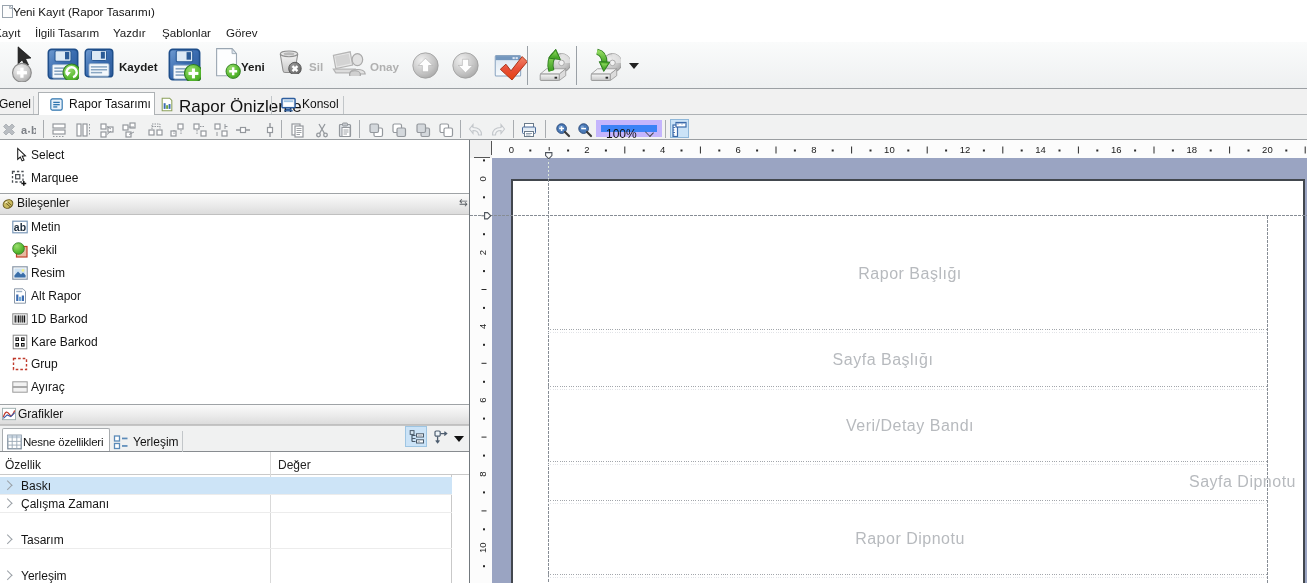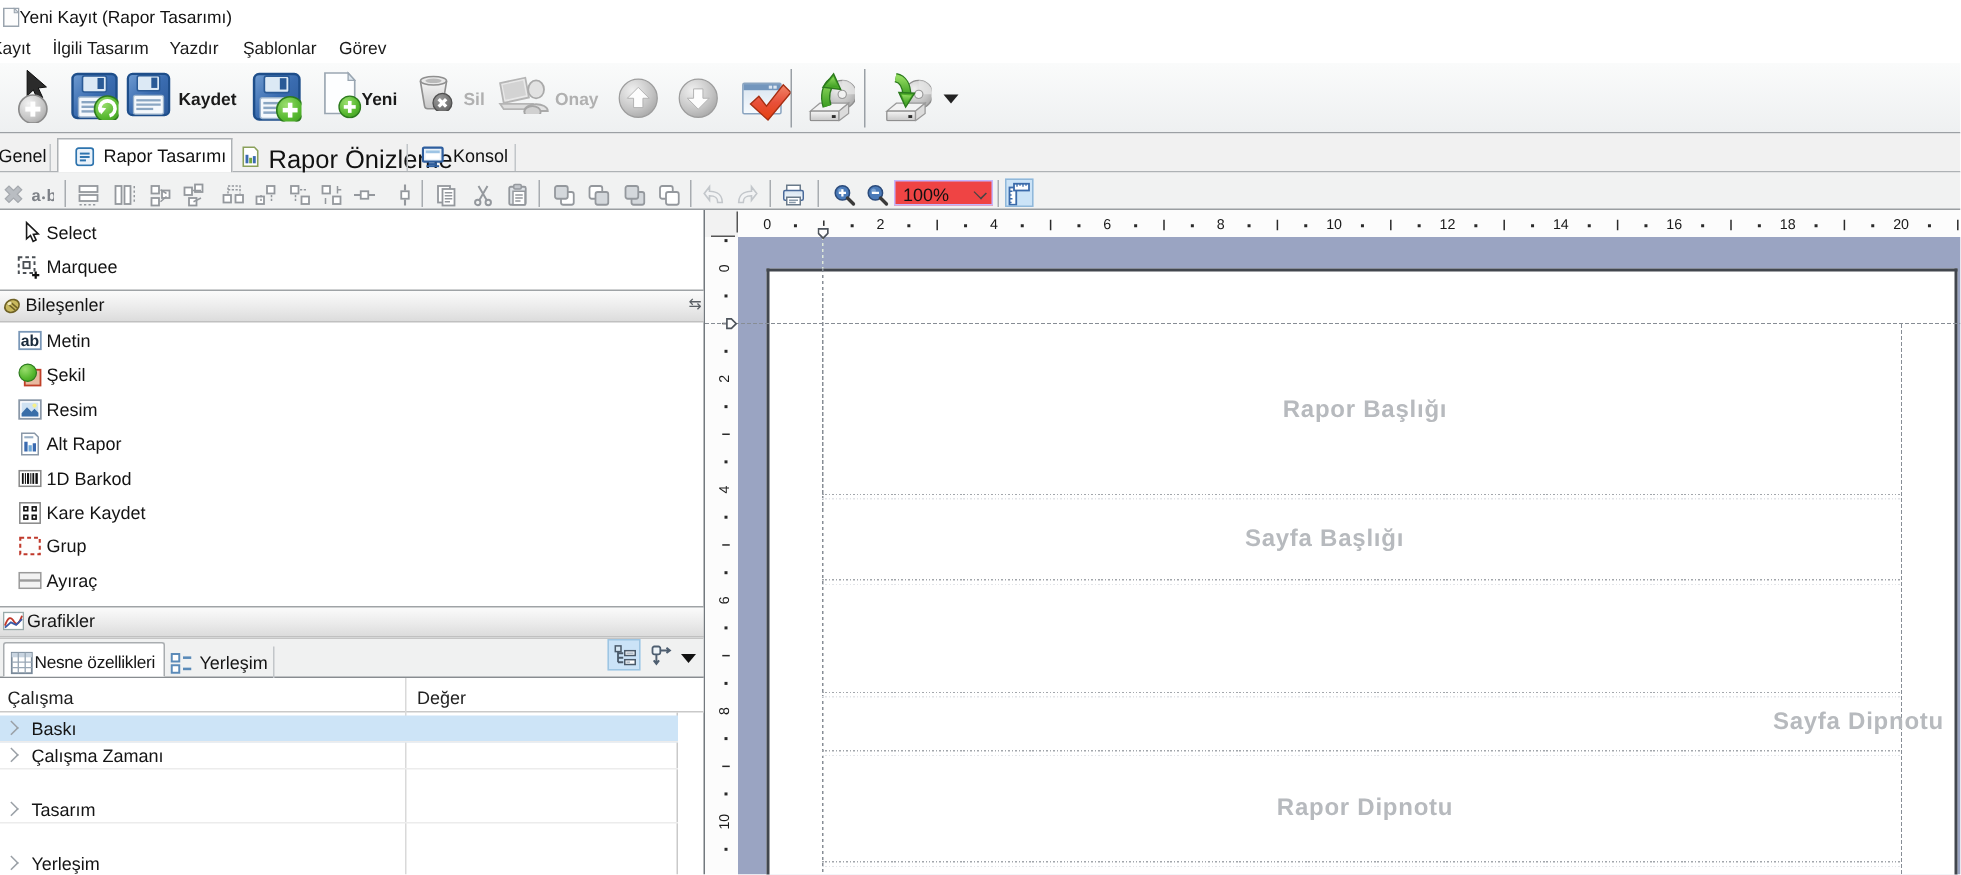--- a/index.html
+++ b/index.html
@@ -6,21 +6,21 @@
  font-family:"Liberation Sans",sans-serif;-webkit-font-smoothing:antialiased}
 #root{position:relative;width:1307px;height:583px;overflow:hidden}
 .abs{position:absolute}
 .t12{font-size:12px;color:#111;white-space:nowrap}
 .menuitem{position:absolute;top:25.5px;font-size:11.6px;color:#1a1a1a;white-space:nowrap}
 .tbtext{position:absolute;top:59.5px;font-size:11.6px;font-weight:bold;color:#1a1a1a;white-space:nowrap}
 .tbgray{color:#b0b0b0;font-weight:bold}
 .sep1{position:absolute;top:46px;width:1px;height:39px;background:#9aa0a6}
 .sep2{position:absolute;top:119.5px;width:1px;height:18px;background:#a8acb0}
 .litem{position:absolute;font-size:12px;color:#141414;white-space:nowrap}
-.band{position:absolute;font-size:16px;font-weight:bold;color:#b7babe;white-space:nowrap;letter-spacing:0.5px}
+.band{position:absolute;font-size:16px;font-weight:normal;color:#b7babe;white-space:nowrap;letter-spacing:0.5px}
 .prow{position:absolute;left:0;width:452px;height:18px;font-size:12px;color:#141414}
 .chev{position:absolute;left:4px;top:5px;width:6.5px;height:6.5px;border-right:1.5px solid #9aa0a6;border-bottom:1.5px solid #9aa0a6;transform:rotate(-45deg);transform-origin:center}
 .ptxt{position:absolute;left:21px;top:1.5px}
 
 </style></head><body>
 <div id="root">
 <svg width="0" height="0" style="position:absolute">
       <defs>
 <linearGradient id="flop" x1="0" y1="0" x2="1" y2="1">
  <stop offset="0" stop-color="#6f9bd1"></stop>
@@ -337,21 +337,21 @@
       <circle cx="5.4" cy="5.2" r="1.6" fill="#7aa2d2"></circle>
       <path d="M4.2 6.6 L9 6.6 M6.6 4.2 L6.6 9" stroke="#fff" stroke-width="1.5"></path>
       <path d="M10 10 L14 14" stroke="#3a3a3a" stroke-width="2.2" stroke-linecap="round"></path>
     </svg>
 <svg style="position:absolute;left:577px;top:122px" width="16" height="16" viewBox="0 0 16 16" xmlns="http://www.w3.org/2000/svg">
       <circle cx="6.6" cy="6.6" r="4.8" fill="#4a7ab8" stroke="#2a4a7a" stroke-width="1"></circle>
       <circle cx="5.4" cy="5.2" r="1.6" fill="#7aa2d2"></circle>
       <path d="M4.2 6.6 L9 6.6" stroke="#fff" stroke-width="1.5"></path>
       <path d="M10 10 L14 14" stroke="#3a3a3a" stroke-width="2.2" stroke-linecap="round"></path>
     </svg>
-<div class="abs" style="left:596px;top:120px;width:66px;height:17px;background:#ef4444;border:1px solid #c4b5fd;font-size:12px;color:#111">
+<div class="abs" style="left:596px;top:120px;width:66px;height:17px;background:#3b82f6;border:5px solid #c4b5fd;font-size:12px;color:#111">
       <span style="position:absolute;left:5px;top:1.5px">100%</span>
       <span style="position:absolute;right:4px;top:4px;width:7px;height:7px;border-right:1.4px solid #444;border-bottom:1.4px solid #444;transform:rotate(45deg) scale(1,0.8)"></span>
     </div>
 <div class="sep2" style="left:665px"></div>
 <div class="abs" style="left:670px;top:119px;width:19px;height:19px;background:#cbe3f7;border:1px solid #90b8da"></div>
 <svg style="position:absolute;left:671px;top:121px" width="16" height="16" viewBox="0 0 16 16" xmlns="http://www.w3.org/2000/svg">
       <rect x="2" y="4" width="4.5" height="11.5" fill="#fff" stroke="#3a6aaa" stroke-width="1.2"></rect>
       <path d="M2 6.5 L4 6.5 M2 9 L3.4 9 M2 11.5 L4 11.5 M2 14 L3.4 14" stroke="#3a6aaa" stroke-width="0.9"></path>
       <rect x="5" y="1.5" width="10" height="4.5" fill="#fff" stroke="#3a6aaa" stroke-width="1.2"></rect>
       <path d="M7 1.5 L7 3.5 M9 1.5 L9 2.8 M11 1.5 L11 3.5 M13 1.5 L13 2.8" stroke="#3a6aaa" stroke-width="0.9"></path>
@@ -421,21 +421,21 @@
         <rect x="3.4" y="9" width="3.6" height="3.6"></rect>
         <rect x="9" y="9" width="3.6" height="3.6"></rect>
       </g>
       <g fill="#fff">
         <rect x="4.5" y="4.5" width="1.4" height="1.4"></rect>
         <rect x="10.1" y="4.5" width="1.4" height="1.4"></rect>
         <rect x="4.5" y="10.1" width="1.4" height="1.4"></rect>
         <rect x="10.1" y="10.1" width="1.4" height="1.4"></rect>
       </g>
     </svg>
-<div class="litem" style="left:31px;top:334.49999999999994px">Kare Kaydet</div>
+<div class="litem" style="left:31px;top:334.49999999999994px">Kare Barkod</div>
 <svg style="position:absolute;left:12px;top:356.3999999999999px" width="16" height="16" viewBox="0 0 16 16" xmlns="http://www.w3.org/2000/svg">
       <rect x="1.5" y="2.5" width="13" height="11" fill="#fdfdfd" stroke="#c0392b" stroke-width="1.4" stroke-dasharray="2.6,2"></rect>
     </svg>
 <div class="litem" style="left:31px;top:357.3999999999999px">Grup</div>
 <svg style="position:absolute;left:12px;top:379.2999999999999px" width="16" height="16" viewBox="0 0 16 16" xmlns="http://www.w3.org/2000/svg">
       <rect x="0.8" y="2.8" width="14.4" height="10.4" fill="#f2f2f2" stroke="#9a9a9a" stroke-width="1"></rect>
       <rect x="0.8" y="7.2" width="14.4" height="1.6" fill="#9a9a9a"></rect>
     </svg>
 <div class="litem" style="left:31px;top:380.2999999999999px">Ayıraç</div>
 <div class="abs" style="left:0;top:404px;width:469px;height:21px;background:linear-gradient(#fbfbfb,#ebebeb 55%,#dcdcdc);border-top:1px solid #9fa3a6;border-bottom:1px solid #c0c0c0"></div>
@@ -476,21 +476,21 @@
         <rect x="7.5" y="10.8" width="7" height="3.2"></rect>
       </g>
       <path d="M8.6 6.4 L13.4 6.4 M8.6 12.4 L11 12.4" stroke="#9ab" stroke-width="0.8"></path>
     </svg>
 <svg style="position:absolute;left:434px;top:430px" width="14" height="15" viewBox="0 0 14 15" xmlns="http://www.w3.org/2000/svg">
       <rect x="1" y="1" width="5.2" height="5.2" rx="1.2" fill="#eef4f8" stroke="#4e5e70" stroke-width="1.2"></rect>
       <path d="M6.5 3.6 L12 3.6 M10.3 1.8 L12.6 3.6 L10.3 5.4 M3.6 6.5 L3.6 12 M1.8 10.3 L3.6 12.6 L5.4 10.3" fill="none" stroke="#4e5e70" stroke-width="1.3"></path>
     </svg>
 <div class="abs" style="left:454px;top:436px;width:0;height:0;border-left:5.5px solid transparent;border-right:5.5px solid transparent;border-top:6.5px solid #111"></div>
 <div class="abs" style="left:0;top:452px;width:469px;height:23px;background:#fff;border-bottom:1px solid #c9c9c9"></div>
-<div class="litem" style="left:5px;top:458px;color:#222">Çalışma</div>
+<div class="litem" style="left:5px;top:458px;color:#222">Özellik</div>
 <div class="litem" style="left:278px;top:458px;color:#222">Değer</div>
 <div class="abs" style="left:270px;top:452px;width:1px;height:131px;background:#d9d9d9"></div>
 <div class="prow" style="top:477px;background:#cde4f7;border-bottom:1px solid #ececec">
       <span class="chev"></span>
       <span class="ptxt">Baskı</span>
     </div>
 <div class="prow" style="top:495px;border-bottom:1px solid #ececec">
       <span class="chev"></span>
       <span class="ptxt">Çalışma Zamanı</span>
     </div>
@@ -622,14 +622,15 @@
       <line x1="0" y1="0.5" x2="720.0" y2="0.5" stroke="#e2e4e8" stroke-width="1" stroke-dasharray="1,1.3"></line>
     </svg>
 <svg class="abs" style="left:544.5px;top:151.5px" width="8" height="8" xmlns="http://www.w3.org/2000/svg">
       <path d="M0.6 0.6 L6.9 0.6 L6.9 3.6 L3.75 6.8 L0.6 3.6 Z" fill="#fdfdfd" stroke="#4e545c" stroke-width="1.1"></path>
     </svg>
 <svg class="abs" style="left:484px;top:212px" width="8" height="8" xmlns="http://www.w3.org/2000/svg">
       <path d="M0.6 0.6 L3.6 0.6 L6.8 3.75 L3.6 6.9 L0.6 6.9 Z" fill="#fdfdfd" stroke="#4e545c" stroke-width="1.1"></path>
     </svg>
 <div class="band" style="left:550px;width:720px;text-align:center;top:265.0px">Rapor Başlığı</div>
 <div class="band" style="left:523px;width:720px;text-align:center;top:350.5px">Sayfa Başlığı</div>
+<div class="band" style="left:550px;width:720px;text-align:center;top:417.0px">Veri/Detay Bandı</div>
 <div class="band" style="left:576px;width:720px;text-align:right;top:473.0px">Sayfa Dipnotu</div>
 <div class="band" style="left:550px;width:720px;text-align:center;top:530.0px">Rapor Dipnotu</div>
 </div>
 </body></html>

